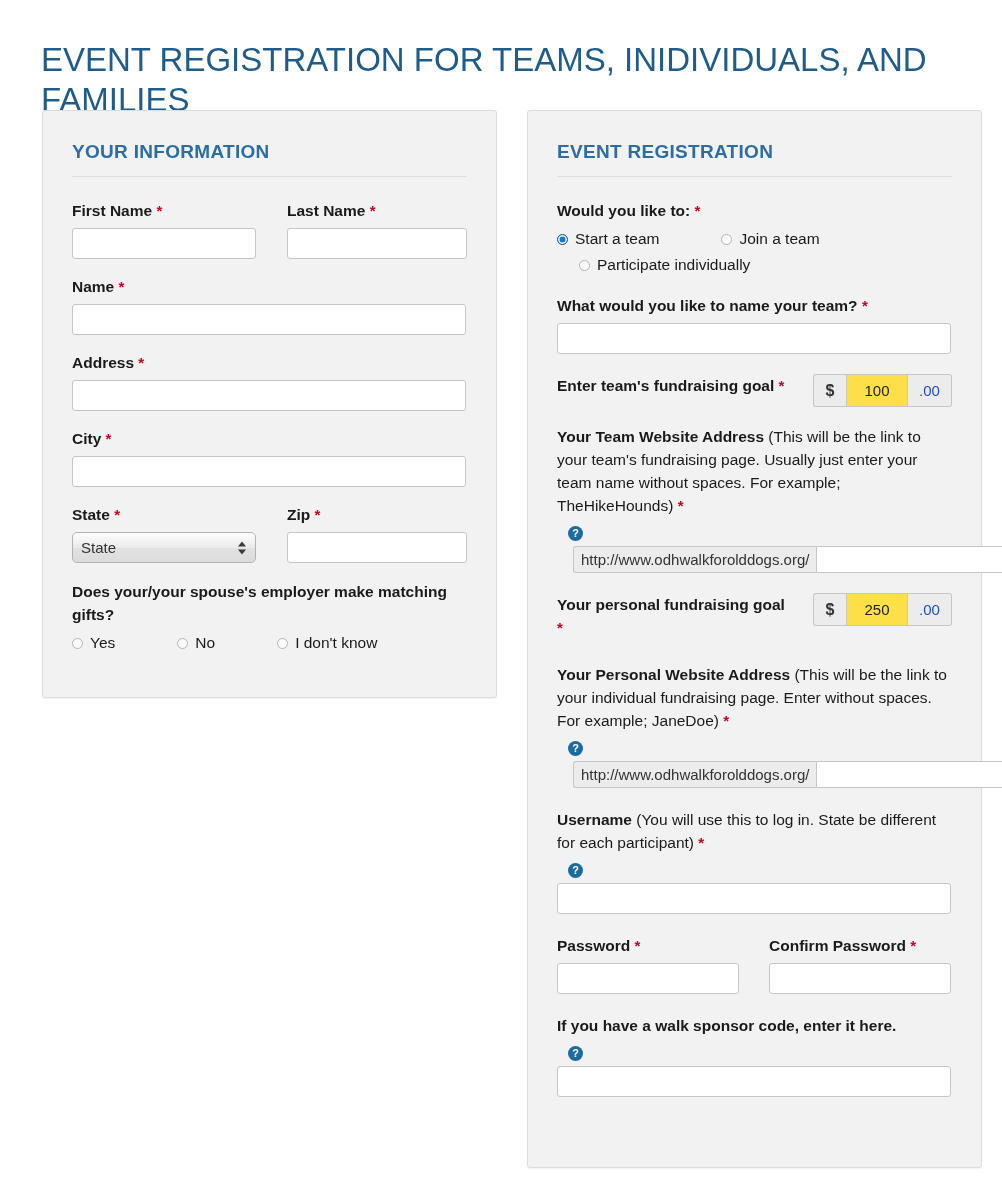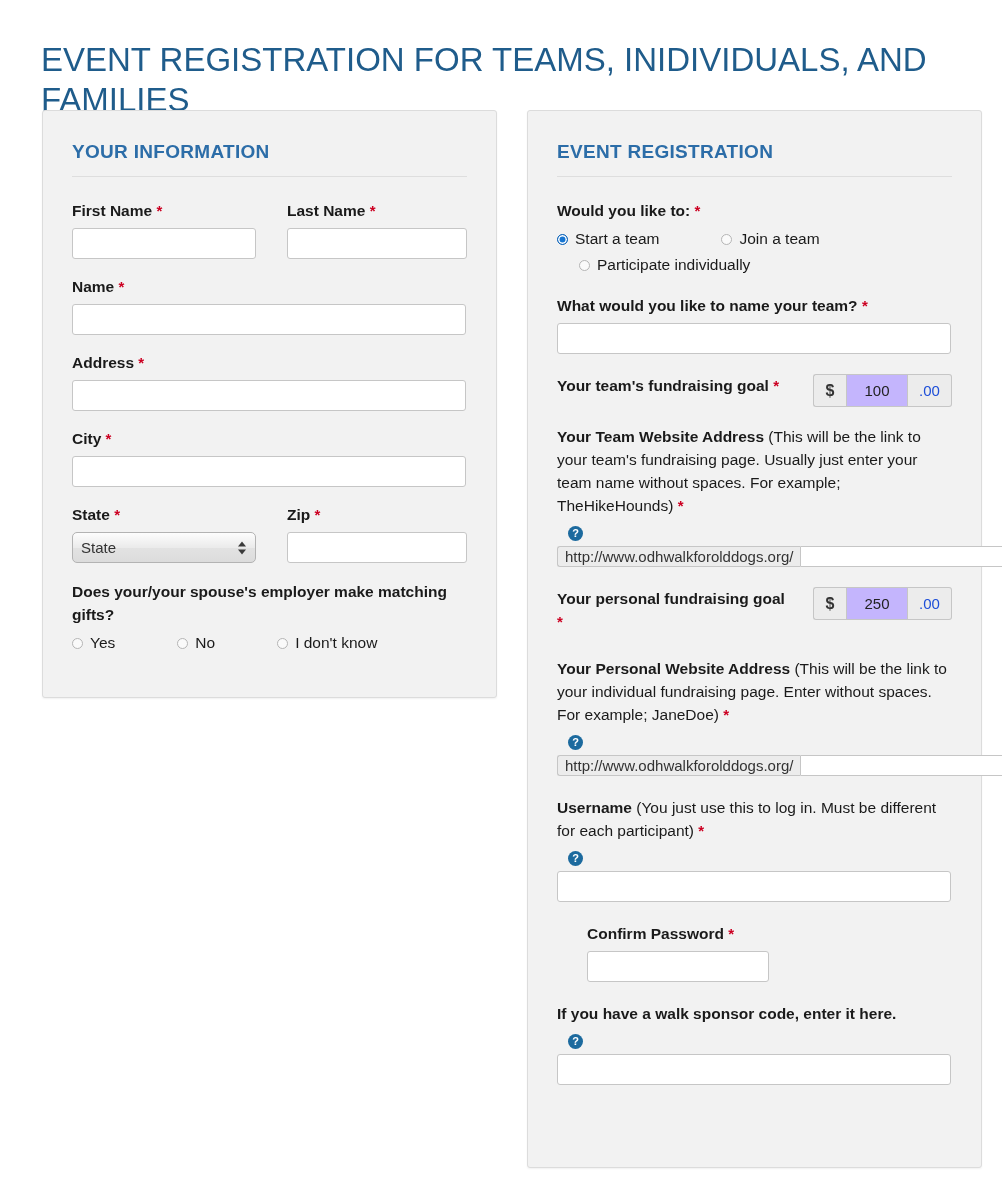--- a/index.html
+++ b/index.html
@@ -166,30 +166,30 @@
     width: 33px;
   }
   .m-addon.left  { border-radius: 3px 0 0 3px; border-right: none; }
   .m-addon.right {
     border-radius: 0 3px 3px 0; border-left: none;
     width: 44px; font-weight: normal; font-size: 15px; color: #1d4ed8;
   }
   .m-input {
     width: 62px;
     border: 1px solid #c6c6c6;
-    background: #c4b5fd;
+    background: #fde047;
     font-family: "Liberation Sans", sans-serif;
     font-size: 15px;
     text-align: center;
     color: #222;
     outline: none;
   }
 
   
-  .url-group { display: flex; height: 21px; width: 394px; }
+  .url-group { display: flex; height: 27px; width: 394px; margin-left: 16px; }
   .url-prefix {
     background: #ececec;
     border: 1px solid #c6c6c6;
     border-right: none;
     border-radius: 3px 0 0 3px;
     font-size: 15px;
     color: #333;
     display: flex; align-items: center;
     padding: 0 7px;
     white-space: nowrap;
@@ -350,21 +350,21 @@
       <div style="margin-top:18px;" class="mb-md">
         <div class="label">
           <span>What would you like to name your team?</span>
           <span class="req">*</span>
         </div>
         <input class="tinput w-full" type="text" value="" style="">
       </div>
 
       <div class="money-field">
         <div class="label money-label">
-          <span>Your team's fundraising goal</span>
+          <span>Enter team's fundraising goal</span>
           <span class="req">*</span>
         </div>
         <div class="money-group">
           <span class="m-addon left">$</span>
           <input class="m-input" type="text" value="100" style="">
           <span class="m-addon right">.00</span>
         </div>
       </div>
 
       <div class="mb-md">
@@ -398,28 +398,35 @@
         </div>
         <span class="help-line"><span class="help-icon">?</span></span>
         <div class="url-group">
           <span class="url-prefix">http://www.odhwalkforolddogs.org/</span>
           <input class="url-input" type="text" value="" style="">
         </div>
       </div>
 
       <div class="mb-md">
         <div class="label">
-          <span>Username</span><span class="note"> (You just use this to log in. Must be different for each participant)</span>
+          <span>Username</span><span class="note"> (You will use this to log in. State be different for each participant)</span>
           <span class="req">*</span>
         </div>
         <span class="help-line"><span class="help-icon">?</span></span>
         <input class="tinput w-full" type="text" value="" style="">
       </div>
 
       <div class="row mb-md">
+        <div>
+          <div class="label">
+            <span>Password</span>
+            <span class="req">*</span>
+          </div>
+          <input class="tinput" style="width: 182px;" type="password" value="">
+        </div>
         <div style="width:30px;"></div>
         <div>
           <div class="label">
             <span>Confirm Password</span>
             <span class="req">*</span>
           </div>
           <input class="tinput" style="width: 182px;" type="password" value="">
         </div>
       </div>
 

